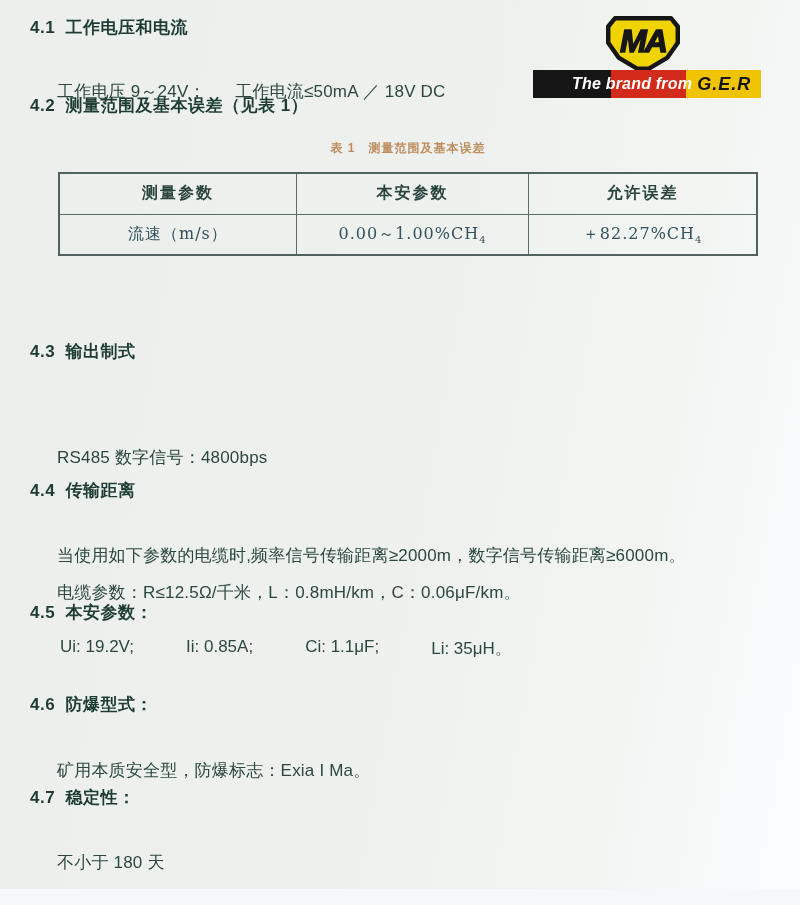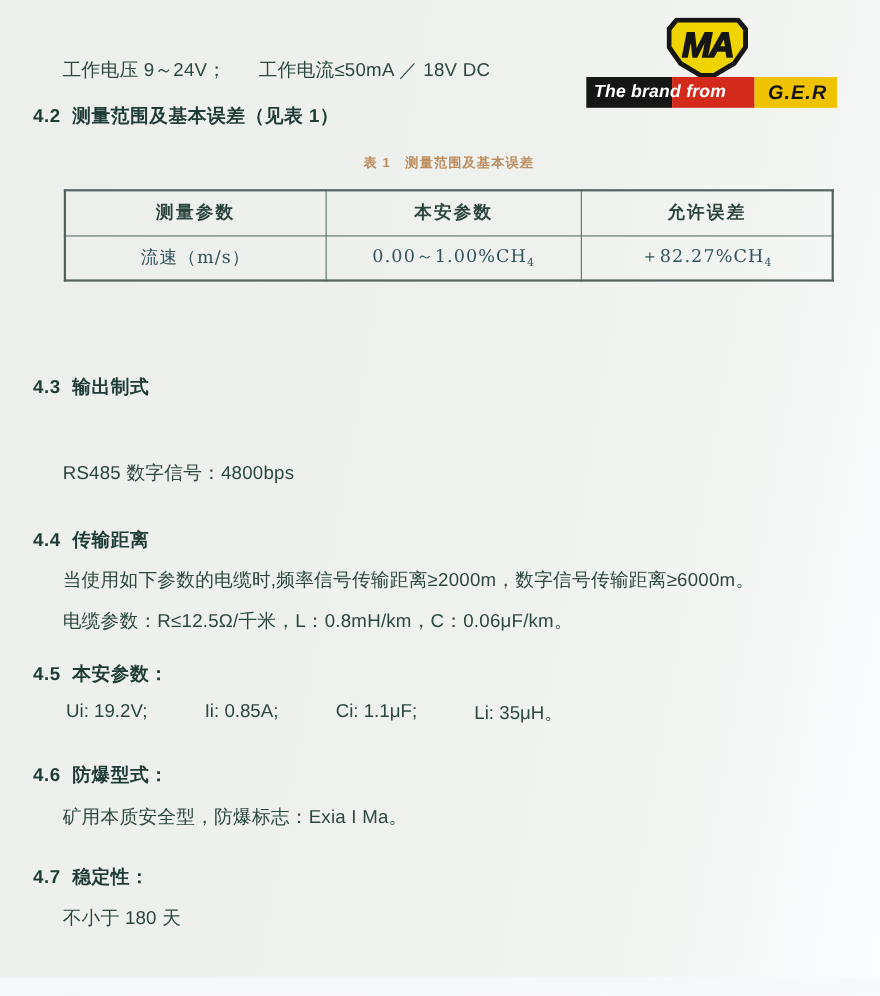--- a/index.html
+++ b/index.html
@@ -22,20 +22,21 @@
   
   .h {
     position: absolute; left: 30px;
     font-size: 17px; font-weight: bold; color: #1e3c35;
     letter-spacing: 0.5px; white-space: pre;
   }
   .t {
     position: absolute; left: 57px;
     font-size: 17px; color: #2b473f; white-space: pre;
     letter-spacing: 0.2px;
+    margin-top: 28px;
   }
   .params-row {
     position: absolute; left: 60px; top: 637px;
     display: flex; gap: 52px;
     font-size: 17px; color: #2b473f; white-space: pre; text-align: center;
   }
 
   
   .table-title {
     position: absolute; left: 58px; top: 140px; width: 700px;
@@ -70,29 +71,29 @@
   }
   .banner {
     position: absolute; left: 533px; top: 70px; width: 228px; height: 28px;
     display: flex;
   }
   .seg-black  { flex: 0 0 34%; background: #161616; }
   .seg-red    { flex: 0 0 33%; background: #d32a1b; }
   .seg-yellow { flex: 1 1 auto; background: #f0c300; }
   .banner-text {
     position: absolute; left: 533px; top: 70px; width: 228px; height: 28px;
-    display: flex; align-items: center;
+    display: flex; align-items: center; padding-left: 32px;
   }
   .brand-phrase {
     color: #ffffff; font-style: italic; font-weight: bold;
     font-size: 16px; padding-left: 7px; white-space: pre; letter-spacing: 0.2px;
   }
   .brand-ger {
     color: #131313; font-style: italic; font-weight: bold;
-    font-size: 18px; padding-left: 5px; letter-spacing: 1px; white-space: pre; margin-left: 33px;
+    font-size: 18px; padding-left: 5px; letter-spacing: 1px; white-space: pre;
   }
 </style>
 </head>
 <body>
 
 <div class="page">
 
   <div>
     <svg class="badge-svg" viewBox="0 0 100 74" aria-hidden="true">
       <polygon points="12,3 88,3 97,14 97,36 83,56 58,71 42,71 17,56 3,36 3,14" fill="#f0d400" stroke="#161616" stroke-width="6" stroke-linejoin="round"></polygon>
@@ -102,20 +103,21 @@
       <div class="seg-black"></div>
       <div class="seg-red"></div>
       <div class="seg-yellow"></div>
     </div>
     <div class="banner-text">
       <span class="brand-phrase">The brand from</span>
       <span class="brand-ger">G.E.R</span>
     </div>
   </div>
 
+  <div class="h" style="top:16px">4.1  工作电压和电流</div>
   <div class="t" style="top:52px"><span>工作电压 9～24V；</span><span>      </span><span>工作电流≤50mA ／ 18V DC</span></div>
 
   <div class="h" style="top:94px">4.2  测量范围及基本误差（见表 1）</div>
   <div class="table-title">表 1   测量范围及基本误差</div>
 
   <table class="spec-table">
     <colgroup>
         <col class="c1">
         <col class="c2">
         <col class="c3">

